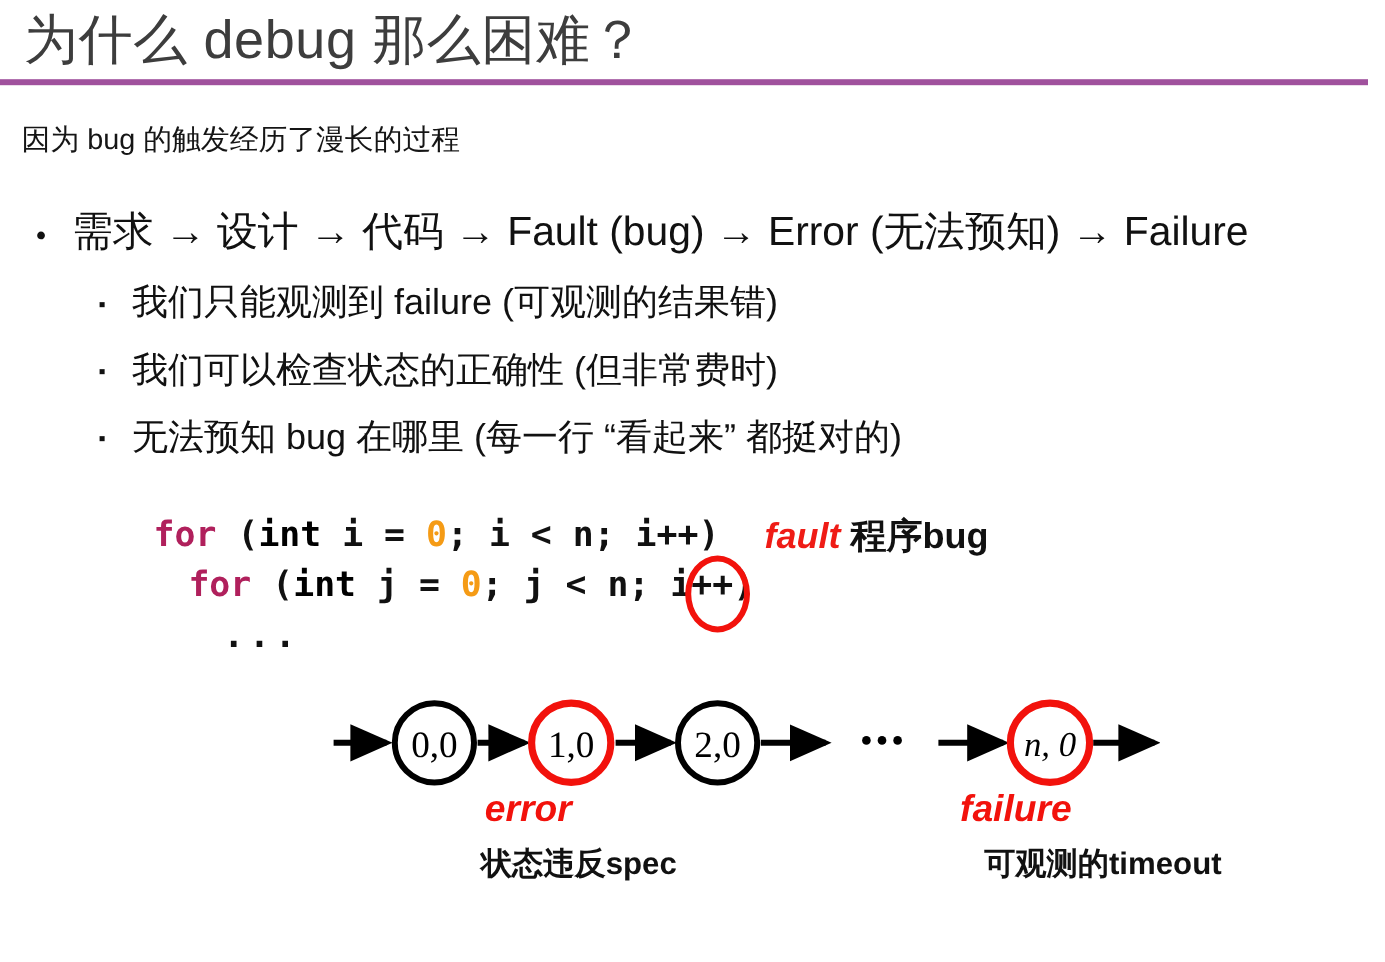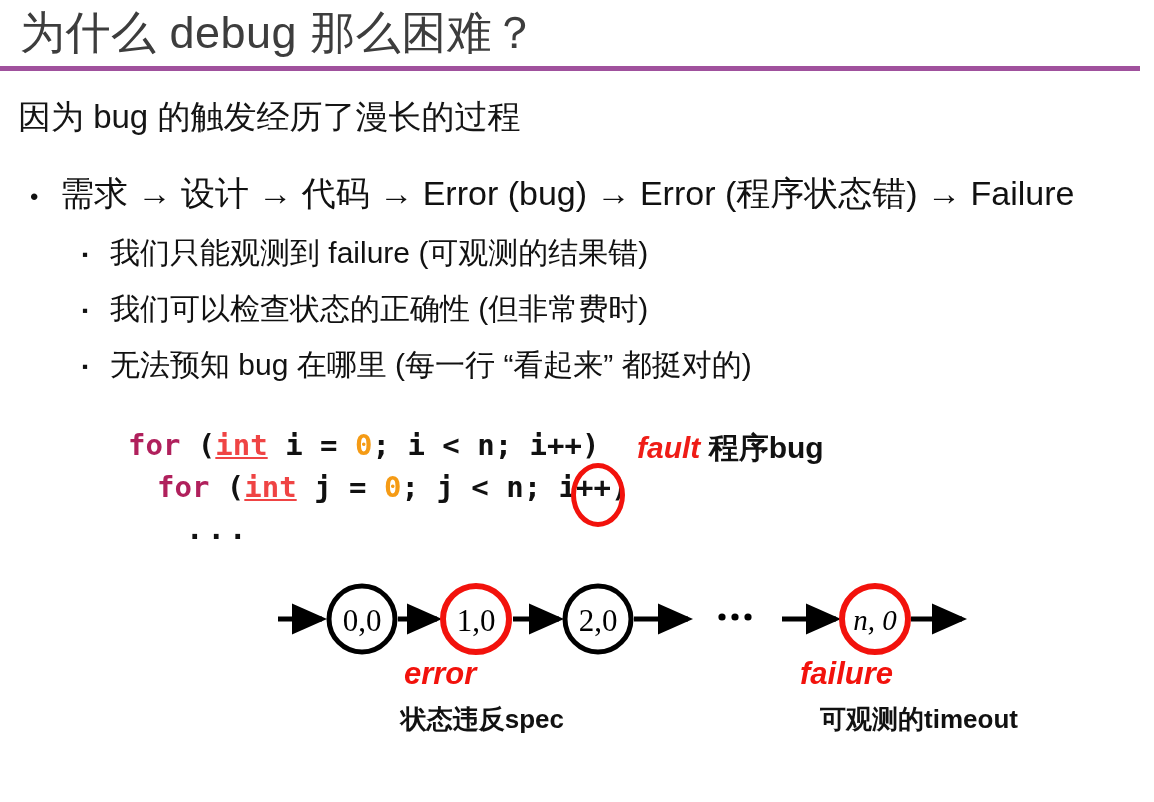--- a/index.html
+++ b/index.html
@@ -42,21 +42,21 @@
     width: 1140px;
     height: 5px;
     background: #a0519d;
   }
 
   
   .subtitle {
     position: absolute;
     left: 18px;
     top: 96px;
-    font-size: 33px;
+    font-size: 24px;
     line-height: 42px;
     color: #151515;
     white-space: nowrap;
   }
 
   
   .bullet-l1 {
     position: absolute;
     left: 30px;
     top: 170px;
@@ -102,21 +102,21 @@
     left: 128px;
     top: 424px;
     font-family: "DejaVu Sans Mono", "Liberation Mono", monospace;
     font-size: 29px;
     line-height: 42px;
     font-weight: bold;
     color: #111111;
     white-space: pre;
   }
   .kw   { color: #b0205c; text-align: center; }
-  .type { color: #ef4444; text-decoration: underline; }
+  .type { color: #000000; }
   .num  { color: #f59b15; }
 
   .code-line-2 { padding-left: 29px; }
   .code-line-3 { padding-left: 58px; letter-spacing: 4px; }
 
   .fault-annot {
     position: absolute;
     left: 637px;
     top: 428px;
     font-size: 30px;
@@ -187,21 +187,21 @@
 
 <div class="slide">
 
   <div class="slide-title">为什么 debug 那么困难？</div>
   <div class="title-rule"></div>
 
   <div class="subtitle">因为 bug 的触发经历了漫长的过程</div>
 
   <div class="bullet-l1">
     <span class="marker">•</span>
-    <span>需求 → 设计 → 代码 → Error (bug) → Error (程序状态错) → Failure</span>
+    <span>需求 → 设计 → 代码 → Fault (bug) → Error (无法预知) → Failure</span>
   </div>
 
   <div class="bullet-l2 b2-a">
     <span class="marker">▪</span>
     <span>我们只能观测到 failure (可观测的结果错)</span>
   </div>
   <div class="bullet-l2 b2-b">
     <span class="marker">▪</span>
     <span>我们可以检查状态的正确性 (但非常费时)</span>
   </div>

